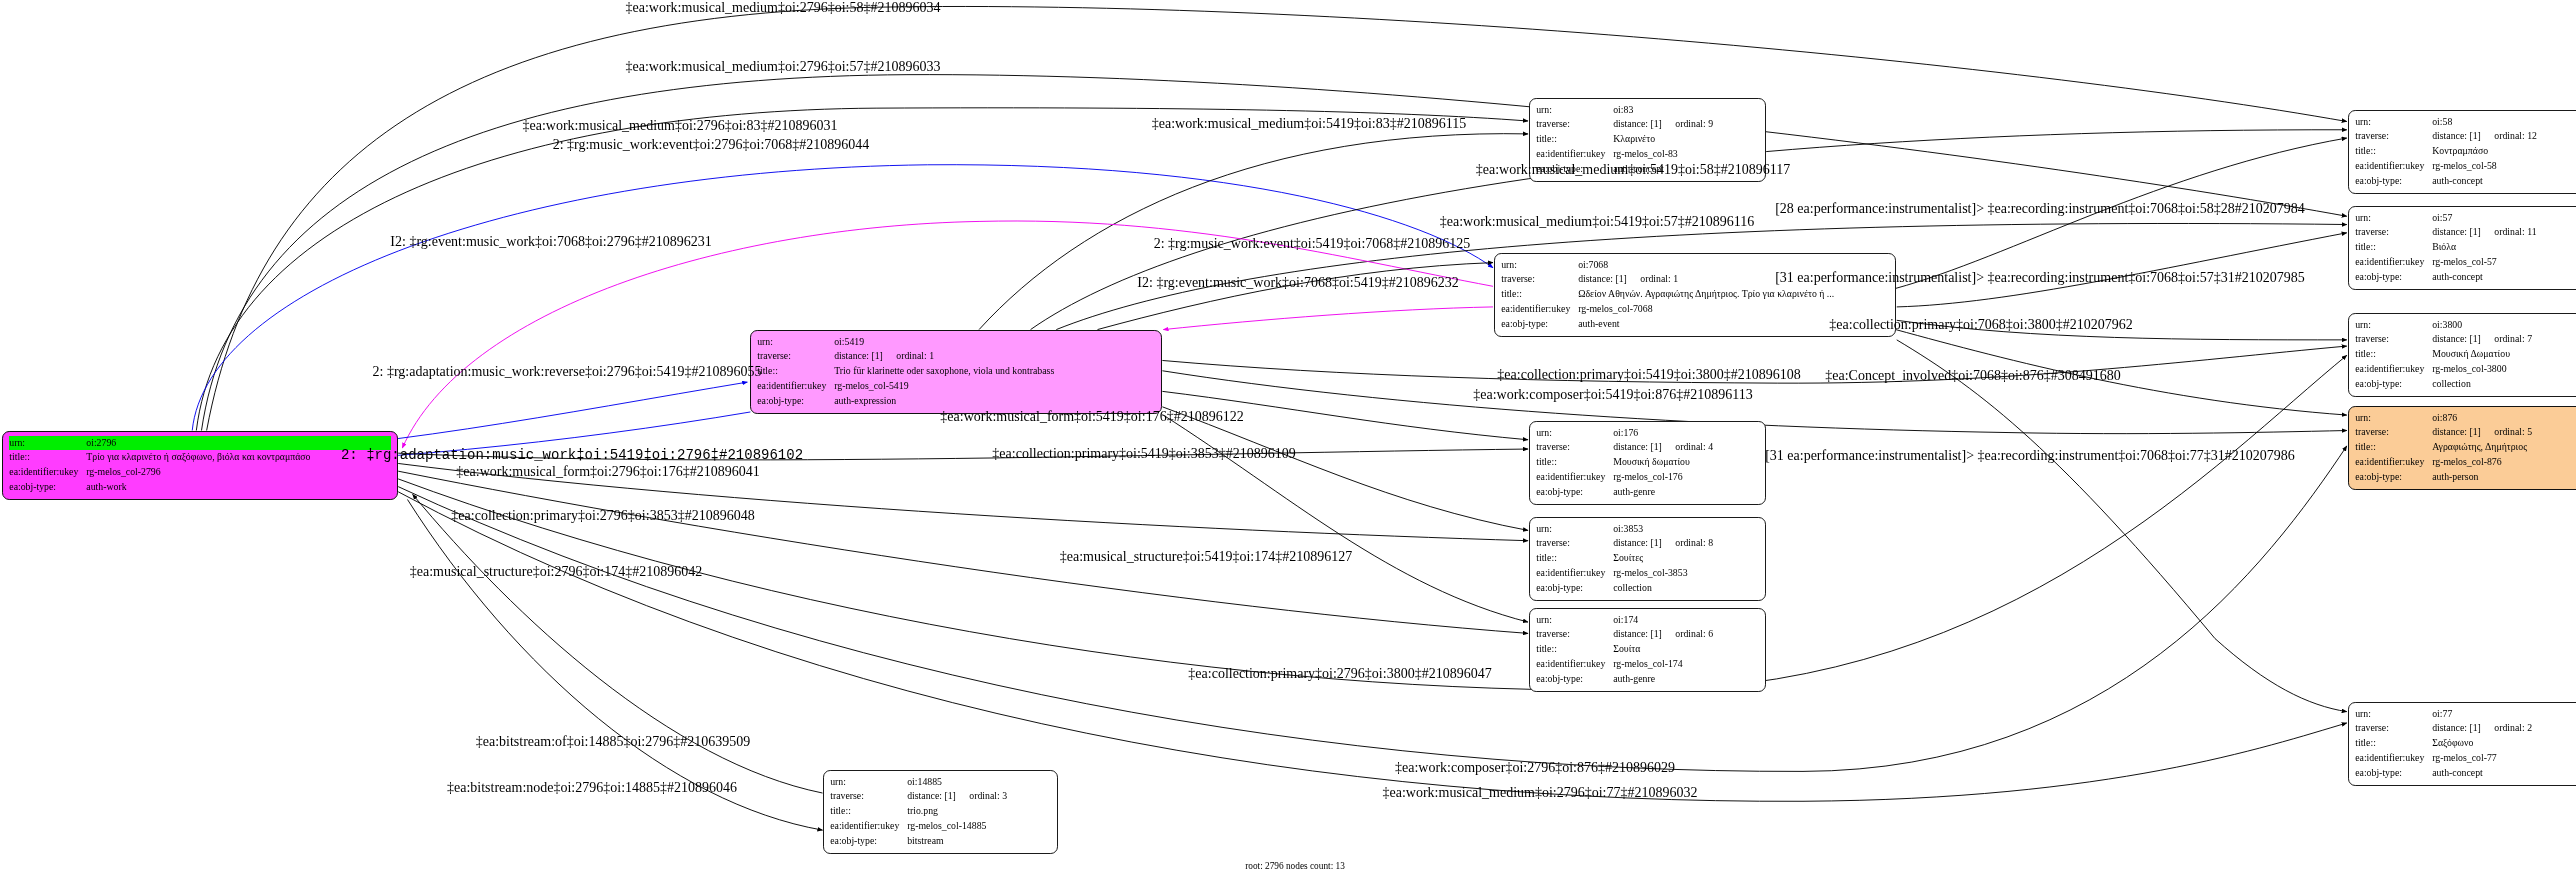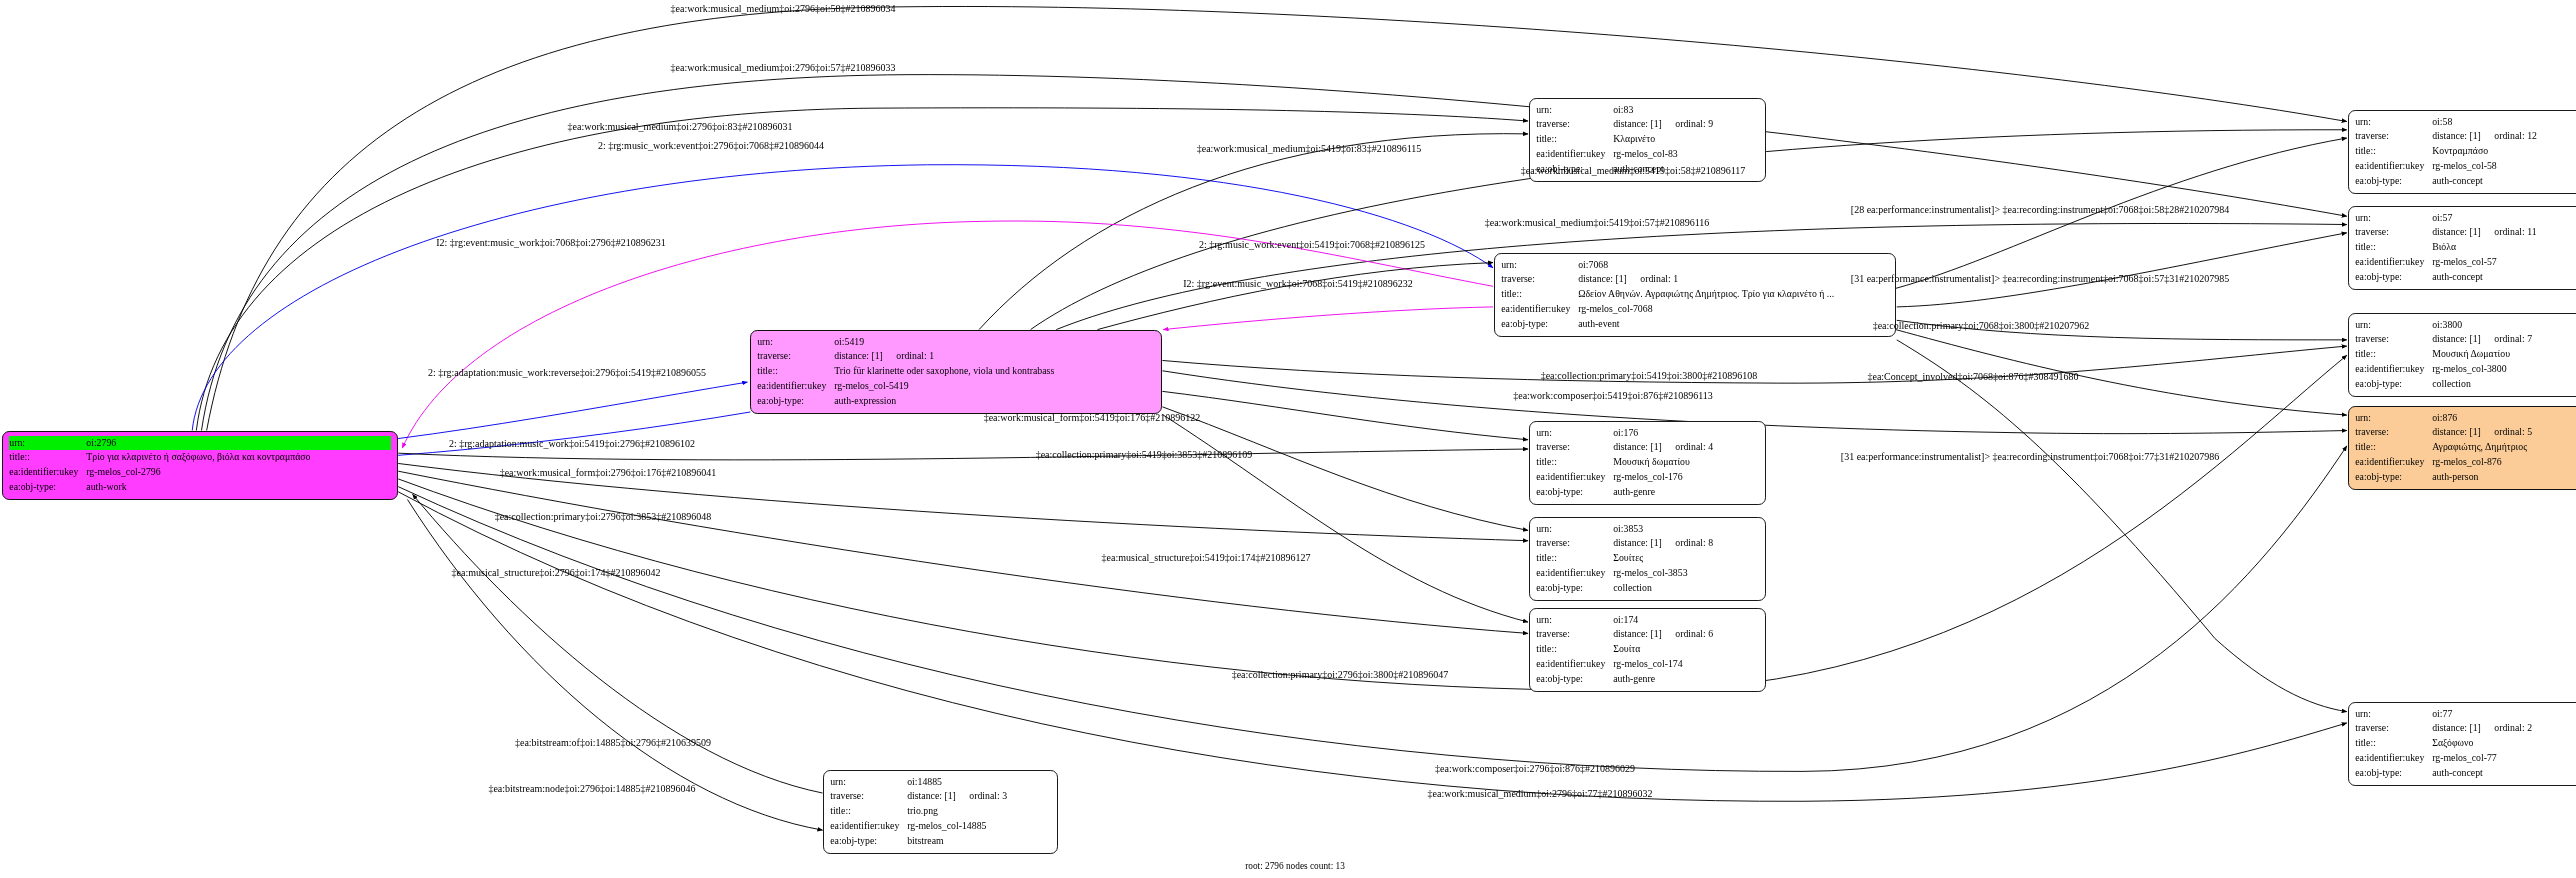--- a/index.html
+++ b/index.html
@@ -28,21 +28,21 @@
   .node.person{background:#fbcc97;border-color:#111;}
   .row{display:flex;}
   .k{display:inline-block;min-width:77px;}
   .v{display:inline-block;}
   .v .ord{display:inline-block;padding-left:13.4px;}
   .row.urnrow .k,.row.urnrow .v{background:transparent;}
   .node.work .row.urnrow .k,.node.work .row.urnrow .v{background:#00ee00;}
   .node.work .row.urnrow{background:#00ee00;}
   .elabel{
     position:absolute;
-    font-size:10px;
+    font-size:14px;
     color:#000;
     white-space:nowrap;
     transform:translate(-50%,-50%);
     font-family:"Liberation Serif", serif;
   }
   .footer{
     position:absolute;
     font-size:9.3px;
     color:#000;
     white-space:nowrap;
@@ -382,31 +382,31 @@
           <span class="k">ea:obj-type:</span>
           <span class="v">bitstream</span>
         </div>
       </div>
     </div>
   <div id="label-layer">
       <div class="elabel" style="left: 783px; top: 8.2px;">‡ea:work:musical_medium‡oi:2796‡oi:58‡#210896034</div>
       <div class="elabel" style="left: 783px; top: 67px;">‡ea:work:musical_medium‡oi:2796‡oi:57‡#210896033</div>
       <div class="elabel" style="left: 680px; top: 98px; margin-top: 28px;">‡ea:work:musical_medium‡oi:2796‡oi:83‡#210896031</div>
       <div class="elabel" style="left: 711px; top: 145px;">2: ‡rg:music_work:event‡oi:2796‡oi:7068‡#210896044</div>
-      <div class="elabel" style="left: 1309px; top: 124px; margin-top: 24px;">‡ea:work:musical_medium‡oi:5419‡oi:83‡#210896115</div>
+      <div class="elabel" style="left: 1309px; top: 124px;">‡ea:work:musical_medium‡oi:5419‡oi:83‡#210896115</div>
       <div class="elabel" style="left: 1633px; top: 170px;">‡ea:work:musical_medium‡oi:5419‡oi:58‡#210896117</div>
       <div class="elabel" style="left: 1597px; top: 222px;">‡ea:work:musical_medium‡oi:5419‡oi:57‡#210896116</div>
       <div class="elabel" style="left: 2040px; top: 209px;">[28 ea:performance:instrumentalist]&gt; ‡ea:recording:instrument‡oi:7068‡oi:58‡28#210207984</div>
       <div class="elabel" style="left: 2040px; top: 278px;">[31 ea:performance:instrumentalist]&gt; ‡ea:recording:instrument‡oi:7068‡oi:57‡31#210207985</div>
       <div class="elabel" style="left: 1981px; top: 325px;">‡ea:collection:primary‡oi:7068‡oi:3800‡#210207962</div>
       <div class="elabel" style="left: 551px; top: 242px;">I2: ‡rg:event:music_work‡oi:7068‡oi:2796‡#210896231</div>
       <div class="elabel" style="left: 1288px; top: 244px; margin-left: 24px;">2: ‡rg:music_work:event‡oi:5419‡oi:7068‡#210896125</div>
       <div class="elabel" style="left: 1298px; top: 283px;">I2: ‡rg:event:music_work‡oi:7068‡oi:5419‡#210896232</div>
       <div class="elabel" style="left: 567px; top: 372px;">2: ‡rg:adaptation:music_work:reverse‡oi:2796‡oi:5419‡#210896055</div>
-      <div class="elabel" style="left: 572px; top: 443px;">2: ‡rg:adaptation:music_work‡oi:5419‡oi:2796‡#210896102</div>
+      <div class="elabel" style="left: 572px; top: 455px; font-family: Liberation Mono, monospace;">2: ‡rg:adaptation:music_work‡oi:5419‡oi:2796‡#210896102</div>
       <div class="elabel" style="left: 1649px; top: 375px;">‡ea:collection:primary‡oi:5419‡oi:3800‡#210896108</div>
       <div class="elabel" style="left: 1613px; top: 395px;">‡ea:work:composer‡oi:5419‡oi:876‡#210896113</div>
       <div class="elabel" style="left: 1973px; top: 376px;">‡ea:Concept_involved‡oi:7068‡oi:876‡#308491680</div>
       <div class="elabel" style="left: 2030px; top: 456px;">[31 ea:performance:instrumentalist]&gt; ‡ea:recording:instrument‡oi:7068‡oi:77‡31#210207986</div>
       <div class="elabel" style="left: 1092px; top: 417px;">‡ea:work:musical_form‡oi:5419‡oi:176‡#210896122</div>
       <div class="elabel" style="left: 608px; top: 472px;">‡ea:work:musical_form‡oi:2796‡oi:176‡#210896041</div>
       <div class="elabel" style="left: 1144px; top: 454px;">‡ea:collection:primary‡oi:5419‡oi:3853‡#210896109</div>
       <div class="elabel" style="left: 603px; top: 516px;">‡ea:collection:primary‡oi:2796‡oi:3853‡#210896048</div>
       <div class="elabel" style="left: 1206px; top: 557px;">‡ea:musical_structure‡oi:5419‡oi:174‡#210896127</div>
       <div class="elabel" style="left: 556px; top: 572px;">‡ea:musical_structure‡oi:2796‡oi:174‡#210896042</div>

